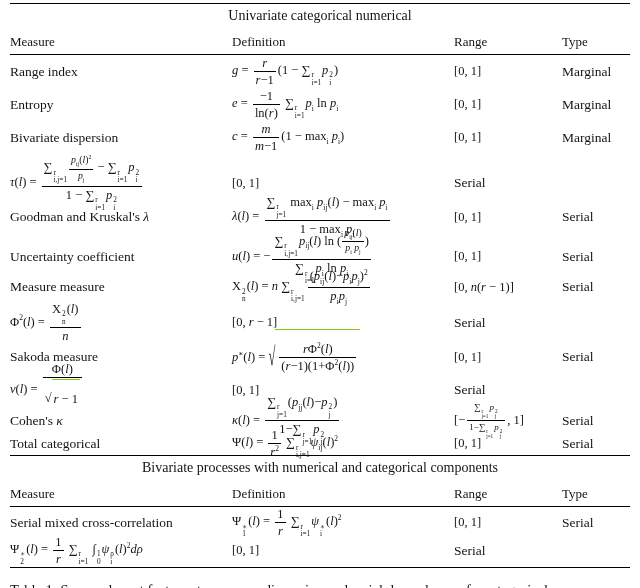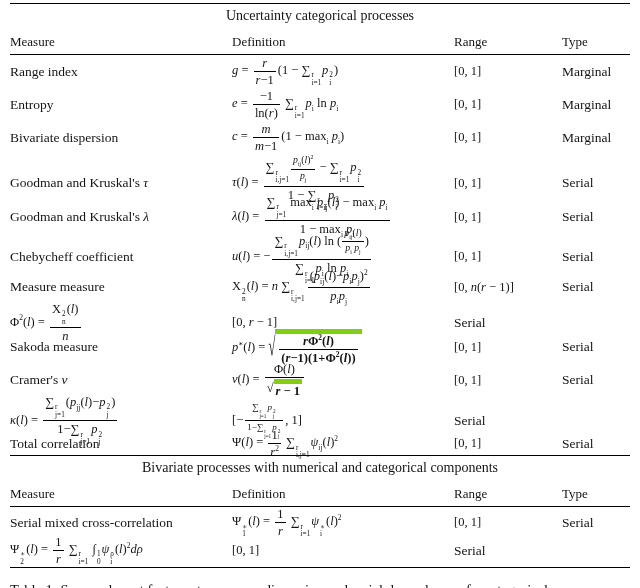--- a/index.html
+++ b/index.html
@@ -42,35 +42,35 @@
     text-align:center; line-height:1.12; margin:0 2px;
   }
   .fr > .nu { display:block; padding:0 2px 1px 2px; }
   .fr > .de { display:block; border-top:1px solid #000; padding:1px 2px 0 2px; }
   .fr .fr { font-size:0.78em; margin:0 1px; }
   .rg .fr { font-size:0.72em; }
   
   .sqrt { display:inline-flex; align-items:center; }
   .rsign { line-height:1; }
   .rsign.big { transform:scaleY(2.1); transform-origin:center; }
-  .rad { border-top:5px solid #84cc16; padding:0 2px;font-weight:bold; }
+  .rad { border-top:1px solid #84cc16; padding:12px 2px; }
   
   .caption {
     margin-top:10px; font-size:14.5px; line-height:25px;
     text-align:justify;
   }
 </style>
 </head>
 <body>
 
 <div class="page">
 
   <div class="rule"></div>
 
-  <div class="sec-title">Uncertainty categorical processes</div>
+  <div class="sec-title">Univariate categorical numerical</div>
 
   <div class="grid hdr">
     <div class="cell">Measure</div>
     <div class="cell">Definition</div>
     <div class="cell">Range</div>
     <div class="cell">Type</div>
   </div>
 
   <div class="rule"></div>
 
@@ -95,21 +95,20 @@
     <div class="cell math rg">[0, 1]</div>
     <div class="cell">Marginal</div>
   </div>
   <div class="grid row r-m">
     <div class="cell">Bivariate dispersion</div>
     <div class="cell math"><i>c</i> = <span class="fr"><span class="nu"><i>m</i></span><span class="de"><i>m</i>−1</span></span>(1 − max<sub>i</sub> <i>p</i><sub>i</sub>)</div>
     <div class="cell math rg">[0, 1]</div>
     <div class="cell">Marginal</div>
   </div>
   <div class="grid row r-l">
-    <div class="cell">Goodman and Kruskal's <i>τ</i></div>
     <div class="cell math"><i>τ</i>(<i>l</i>) = <span class="fr"><span class="nu">∑<span class="ss">
               <span>r</span>
               <span>i,j=1</span>
             </span><span class="fr"><span class="nu"><i>p</i><sub>ij</sub>(<i>l</i>)<sup>2</sup></span><span class="de"><i>p</i><sub>j</sub></span></span> − ∑<span class="ss">
               <span>r</span>
               <span>i=1</span>
             </span><i>p</i><span class="ss">
               <span>2</span>
               <span>i</span>
             </span></span><span class="de">1 − ∑<span class="ss">
@@ -125,21 +124,21 @@
   <div class="grid row r-m">
     <div class="cell">Goodman and Kruskal's <i>λ</i></div>
     <div class="cell math"><i>λ</i>(<i>l</i>) = <span class="fr"><span class="nu">∑<span class="ss">
               <span>r</span>
               <span>j=1</span>
             </span> max<sub>i</sub> <i>p</i><sub>ij</sub>(<i>l</i>) − max<sub>i</sub> <i>p</i><sub>i</sub></span><span class="de">1 − max<sub>i</sub> <i>p</i><sub>i</sub></span></span></div>
     <div class="cell math rg">[0, 1]</div>
     <div class="cell">Serial</div>
   </div>
   <div class="grid row r-l">
-    <div class="cell">Chebycheff coefficient</div>
+    <div class="cell">Uncertainty coefficient</div>
     <div class="cell math"><i>u</i>(<i>l</i>) = −<span class="fr"><span class="nu">∑<span class="ss">
               <span>r</span>
               <span>i,j=1</span>
             </span><i>p</i><sub>ij</sub>(<i>l</i>) ln (<span class="fr"><span class="nu"><i>p</i><sub>ij</sub>(<i>l</i>)</span><span class="de"><i>p</i><sub>i</sub> <i>p</i><sub>j</sub></span></span>)</span><span class="de">∑<span class="ss">
               <span>r</span>
               <span>i=1</span>
             </span><i>p</i><sub>i</sub> ln <i>p</i><sub>i</sub></span></span></div>
     <div class="cell math rg">[0, 1]</div>
     <div class="cell">Serial</div>
   </div>
@@ -166,29 +165,29 @@
   <div class="grid row r-m">
     <div class="cell">Sakoda measure</div>
     <div class="cell math"><i>p</i><sup>∗</sup>(<i>l</i>) = <span class="sqrt">
           <span class="rsign big">√</span>
           <span class="rad"><span class="fr"><span class="nu"><i>r</i>Φ<sup>2</sup>(<i>l</i>)</span><span class="de">(<i>r</i>−1)(1+Φ<sup>2</sup>(<i>l</i>))</span></span></span>
         </span></div>
     <div class="cell math rg">[0, 1]</div>
     <div class="cell">Serial</div>
   </div>
   <div class="grid row r-m">
-    <div class="cell">Cramer's <i>v</i></div>
     <div class="cell math"><i>v</i>(<i>l</i>) = <span class="fr"><span class="nu">Φ(<i>l</i>)</span><span class="de"><span class="sqrt">
               <span class="rsign">√</span>
               <span class="rad"><i>r</i> − 1</span>
             </span></span></span></div>
     <div class="cell math rg">[0, 1]</div>
     <div class="cell">Serial</div>
   </div>
   <div class="grid row r-m">
+    <div class="cell">Cohen's <i>κ</i></div>
     <div class="cell math"><i>κ</i>(<i>l</i>) = <span class="fr"><span class="nu">∑<span class="ss">
               <span>r</span>
               <span>j=1</span>
             </span>(<i>p</i><sub>jj</sub>(<i>l</i>)−<i>p</i><span class="ss">
               <span>2</span>
               <span>j</span>
             </span>)</span><span class="de">1−∑<span class="ss">
               <span>r</span>
               <span>j=1</span>
             </span><i>p</i><span class="ss">
@@ -204,21 +203,21 @@
             </span></span><span class="de">1−∑<span class="ss">
               <span>r</span>
               <span>j=1</span>
             </span><i>p</i><span class="ss">
               <span>2</span>
               <span>j</span>
             </span></span></span>, 1]</div>
     <div class="cell">Serial</div>
   </div>
   <div class="grid row r-s">
-    <div class="cell">Total correlation</div>
+    <div class="cell">Total categorical</div>
     <div class="cell math">Ψ(<i>l</i>) = <span class="fr"><span class="nu">1</span><span class="de"><i>r</i><sup>2</sup></span></span> ∑<span class="ss">
           <span>r</span>
           <span>i,j=1</span>
         </span><i>ψ</i><sub>ij</sub>(<i>l</i>)<sup>2</sup></div>
     <div class="cell math rg">[0, 1]</div>
     <div class="cell">Serial</div>
   </div>
 
   <div class="rule"></div>
 

